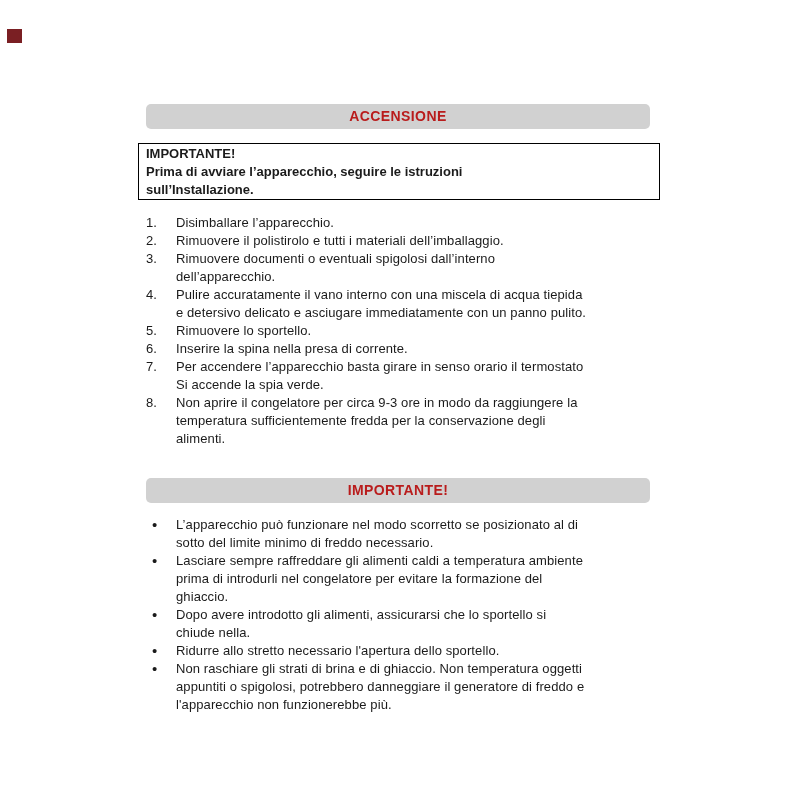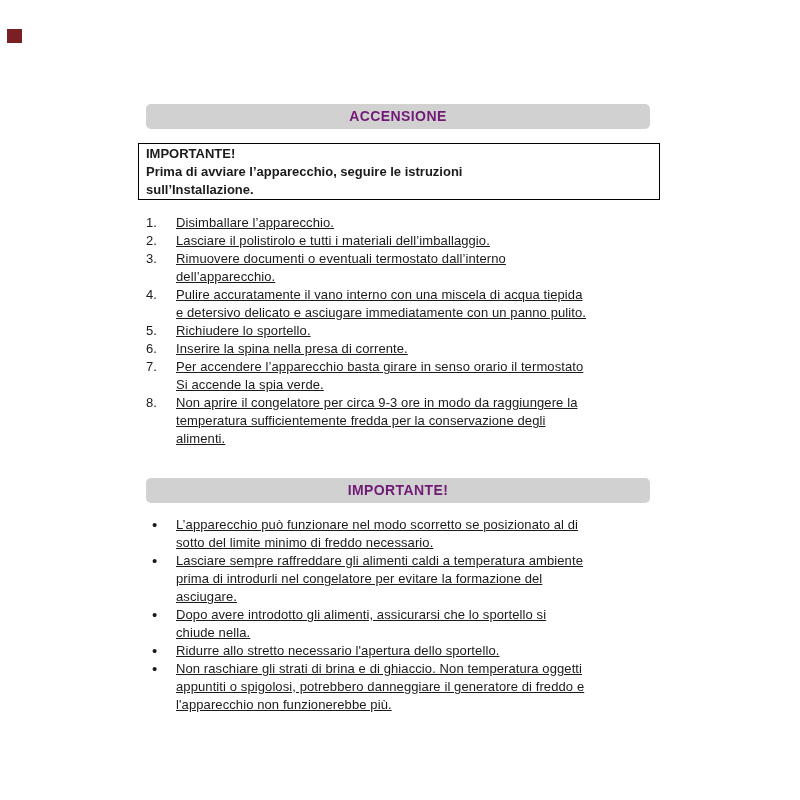--- a/index.html
+++ b/index.html
@@ -28,21 +28,21 @@
     left: 146px;
     width: 504px;
     height: 25px;
     background: #d1d1d1;
     border-radius: 5px;
     text-align: center;
     line-height: 25px;
     font-weight: bold;
     font-size: 14px;
     letter-spacing: 0.4px;
-    color: #701a75;
+    color: #b91c1c;
   }
   .bar-accensione { top: 104px; }
   .bar-importante { top: 478px; }
   .notice-box {
     position: absolute;
     left: 138px;
     top: 143px;
     width: 522px;
     height: 57px;
     box-sizing: border-box;
@@ -72,56 +72,55 @@
     box-sizing: border-box;
     padding-left: 6px;
   }
   .row-marker.bullet {
     padding-left: 12px;
     font-size: 15px;
   }
   .row-text {
     flex: 1 1 auto;
     white-space: pre-line;
-    text-decoration: underline;
   }
 </style>
 </head>
 <body>
 
 <div class="page-marker"></div>
 
 <div class="header-bar bar-accensione">ACCENSIONE</div>
 
 <div class="notice-box">IMPORTANTE!
 Prima di avviare l’apparecchio, seguire le istruzioni
 sull’Installazione.</div>
 
 <div class="list-block steps-block">
   <div class="list-row">
     <span class="row-marker">1.</span>
     <span class="row-text">Disimballare l’apparecchio.</span>
   </div>
   <div class="list-row">
     <span class="row-marker">2.</span>
-    <span class="row-text">Lasciare il polistirolo e tutti i materiali dell’imballaggio.</span>
+    <span class="row-text">Rimuovere il polistirolo e tutti i materiali dell’imballaggio.</span>
   </div>
   <div class="list-row">
     <span class="row-marker">3.</span>
-    <span class="row-text">Rimuovere documenti o eventuali termostato dall’interno
+    <span class="row-text">Rimuovere documenti o eventuali spigolosi dall’interno
 dell’apparecchio.</span>
   </div>
   <div class="list-row">
     <span class="row-marker">4.</span>
     <span class="row-text">Pulire accuratamente il vano interno con una miscela di acqua tiepida
 e detersivo delicato e asciugare immediatamente con un panno pulito.</span>
   </div>
   <div class="list-row">
     <span class="row-marker">5.</span>
-    <span class="row-text">Richiudere lo sportello.</span>
+    <span class="row-text">Rimuovere lo sportello.</span>
   </div>
   <div class="list-row">
     <span class="row-marker">6.</span>
     <span class="row-text">Inserire la spina nella presa di corrente.</span>
   </div>
   <div class="list-row">
     <span class="row-marker">7.</span>
     <span class="row-text">Per accendere l’apparecchio basta girare in senso orario il termostato
 Si accende la spia verde.</span>
   </div>
@@ -138,21 +137,21 @@
 <div class="list-block warnings-block">
   <div class="list-row">
     <span class="row-marker bullet">•</span>
     <span class="row-text">L’apparecchio può funzionare nel modo scorretto se posizionato al di
 sotto del limite minimo di freddo necessario.</span>
   </div>
   <div class="list-row">
     <span class="row-marker bullet">•</span>
     <span class="row-text">Lasciare sempre raffreddare gli alimenti caldi a temperatura ambiente
 prima di introdurli nel congelatore per evitare la formazione del
-asciugare.</span>
+ghiaccio.</span>
   </div>
   <div class="list-row">
     <span class="row-marker bullet">•</span>
     <span class="row-text">Dopo avere introdotto gli alimenti, assicurarsi che lo sportello si
 chiude nella.</span>
   </div>
   <div class="list-row">
     <span class="row-marker bullet">•</span>
     <span class="row-text">Ridurre allo stretto necessario l'apertura dello sportello.</span>
   </div>

